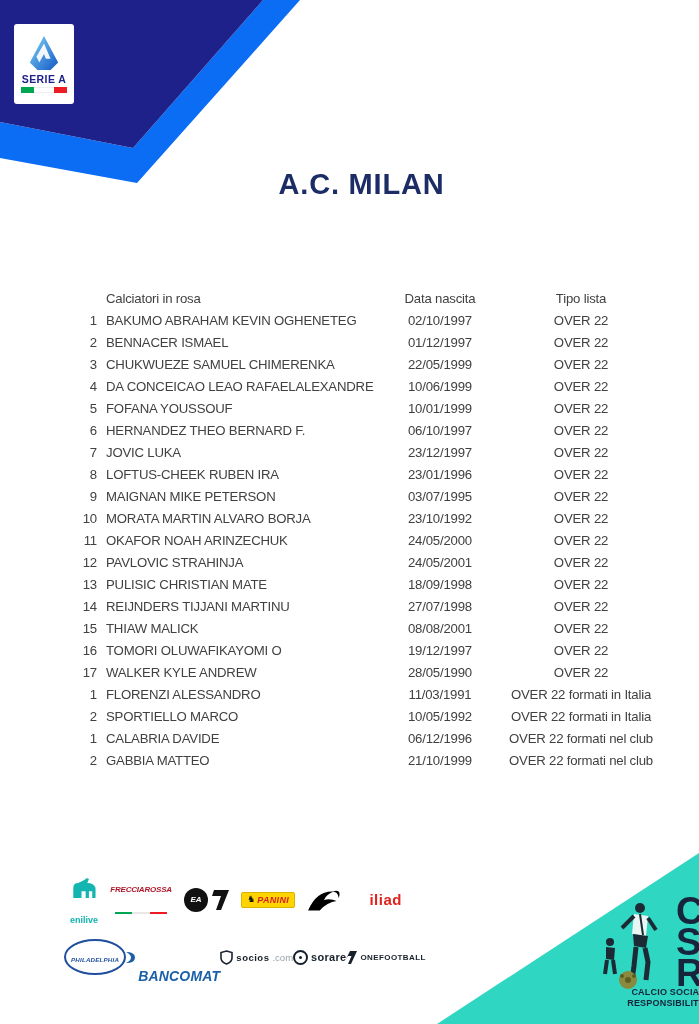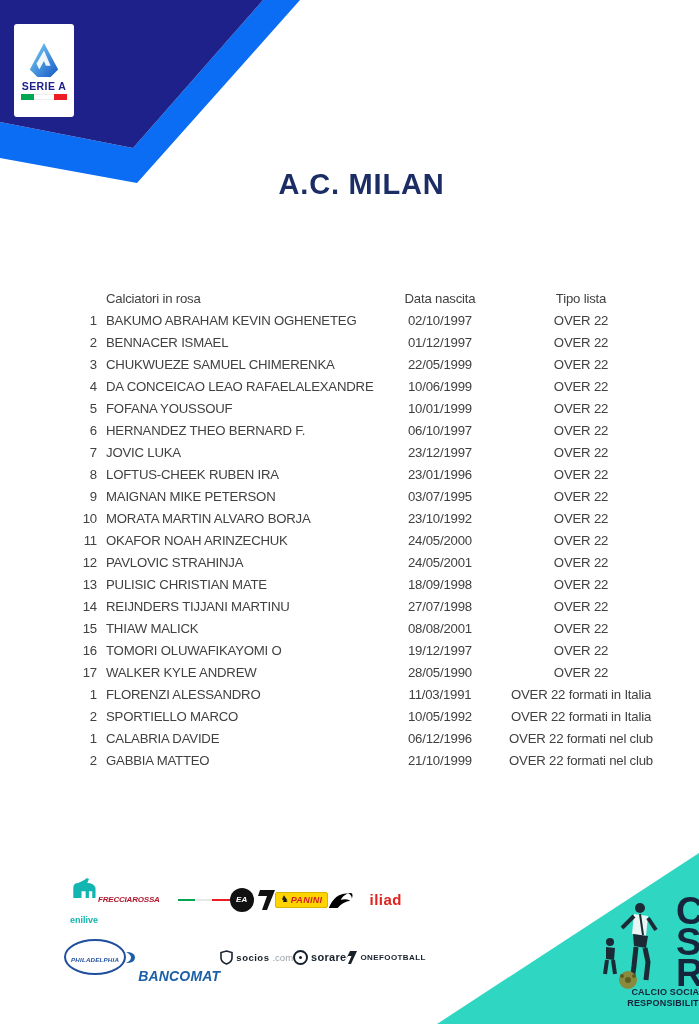--- a/index.html
+++ b/index.html
@@ -5,21 +5,21 @@
   html,body { margin:0; padding:0; background:#e8e8e8; }
   .page {
     position:relative; width:699px; height:1024px; margin:0 auto;
     background:#ffffff; overflow:hidden;
     font-family:"Liberation Sans", sans-serif;
   }
 
   
   .banner-svg { position:absolute; left:0; top:0; }
   .league-box {
-    position:absolute; left:14px; top:24px; width:60px; height:93px;
+    position:absolute; left:14px; top:24px; width:60px; height:80px;
     background:#ffffff; border-radius:3px;
     display:flex; flex-direction:column; align-items:center; justify-content:center; gap:2px;
   }
   .league-name { font-size:10.5px; font-weight:800; color:#1d2189; letter-spacing:.4px; }
   .flag-strip { display:flex; width:46px; height:6px; }
   .flag-strip .g { width:13px; background:#00a651; }
   .flag-strip .w { flex:1; background:#ffffff; border-top:1px solid #eee; border-bottom:1px solid #eee; }
   .flag-strip .r { width:13px; background:#ed1c24; }
 
   
@@ -37,21 +37,21 @@
   .c-list { width:170px; text-align:center; }
 
   
   .sponsors-row1 { position:absolute; top:877px; left:70px; width:332px; height:45px;
     display:flex; align-items:center; justify-content:space-between; }
   .sponsors-row2 { position:absolute; top:936px; left:64px; width:340px; height:42px;
     display:flex; align-items:center; justify-content:space-between; }
   .logo { display:flex; align-items:center; gap:3px; }
   .enilive { flex-direction:column; gap:16px; }
   .enilive-text { font-size:9px; font-weight:700; color:#12b5ae; margin-top:-2px; }
-  .frecciarossa { flex-direction:row; gap:18px; }
+  .frecciarossa { flex-direction:column; gap:18px; }
   .frecciarossa-text { font-size:8px; font-weight:900; font-style:italic; color:#b0172c; letter-spacing:-0.2px; }
   .tricolor { display:flex; width:52px; height:2px; }
   .tricolor i { flex:1; } .tricolor .tg{background:#00a651;} .tricolor .tw{background:#e8e8e8;} .tricolor .tr{background:#ed1c24;}
   .ea-circle { width:24px; height:24px; border-radius:50%; background:#111;
     color:#fff; font-size:8px; font-weight:900; font-style:italic;
     display:flex; align-items:center; justify-content:center; }
   .panini-box { background:#ffd400; border:1px solid #d9b400; border-radius:2px;
     padding:2px 5px; display:flex; align-items:center; gap:2px; }
   .panini-knight { font-size:9px; color:#111; line-height:1; }
   .panini-text { font-size:9px; font-weight:900; font-style:italic; color:#d31f26; letter-spacing:.3px; }

